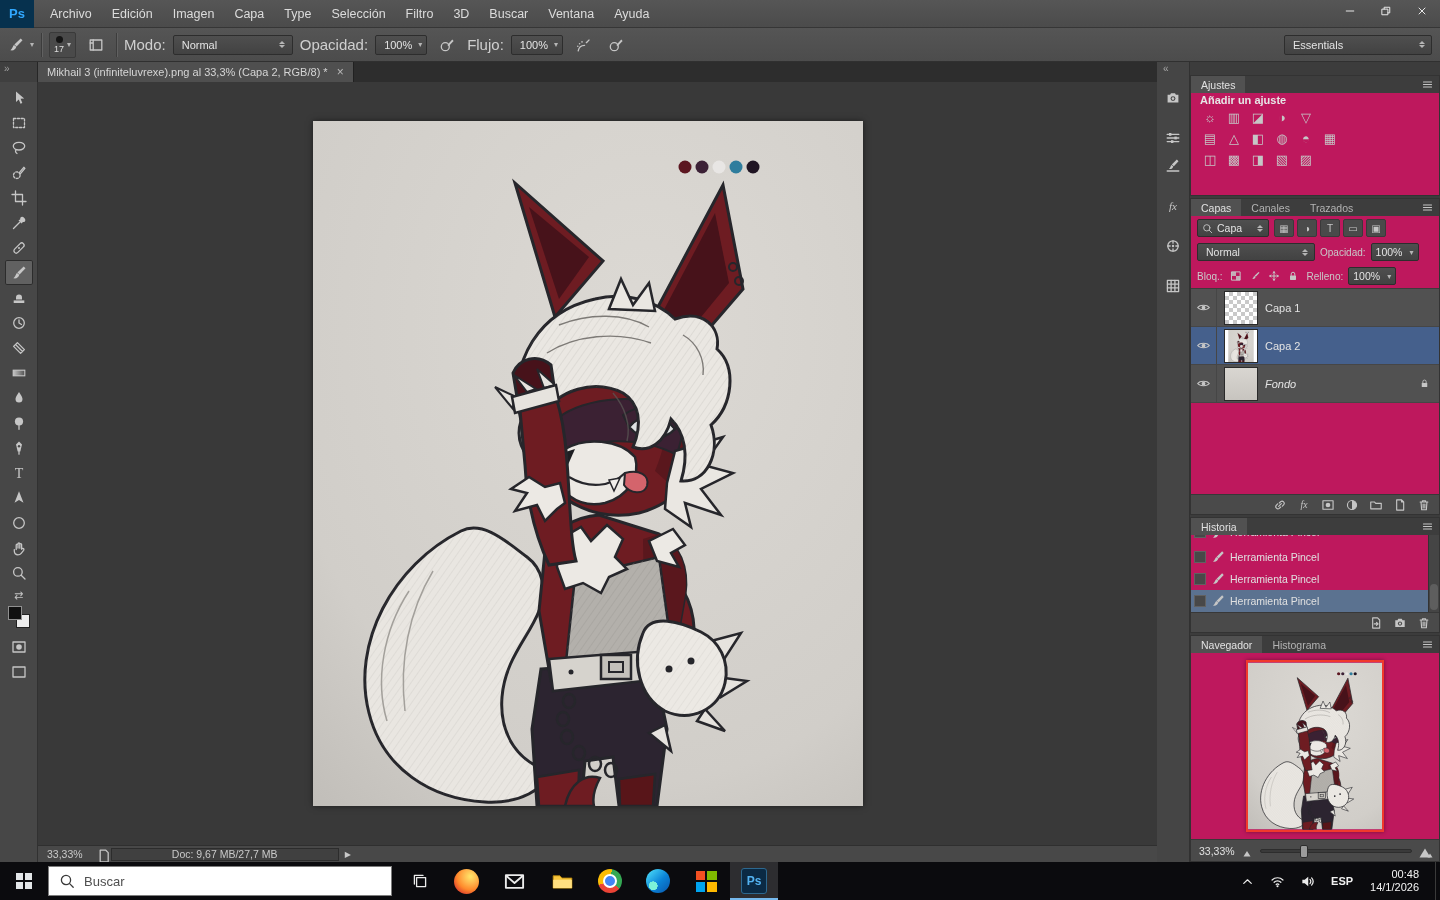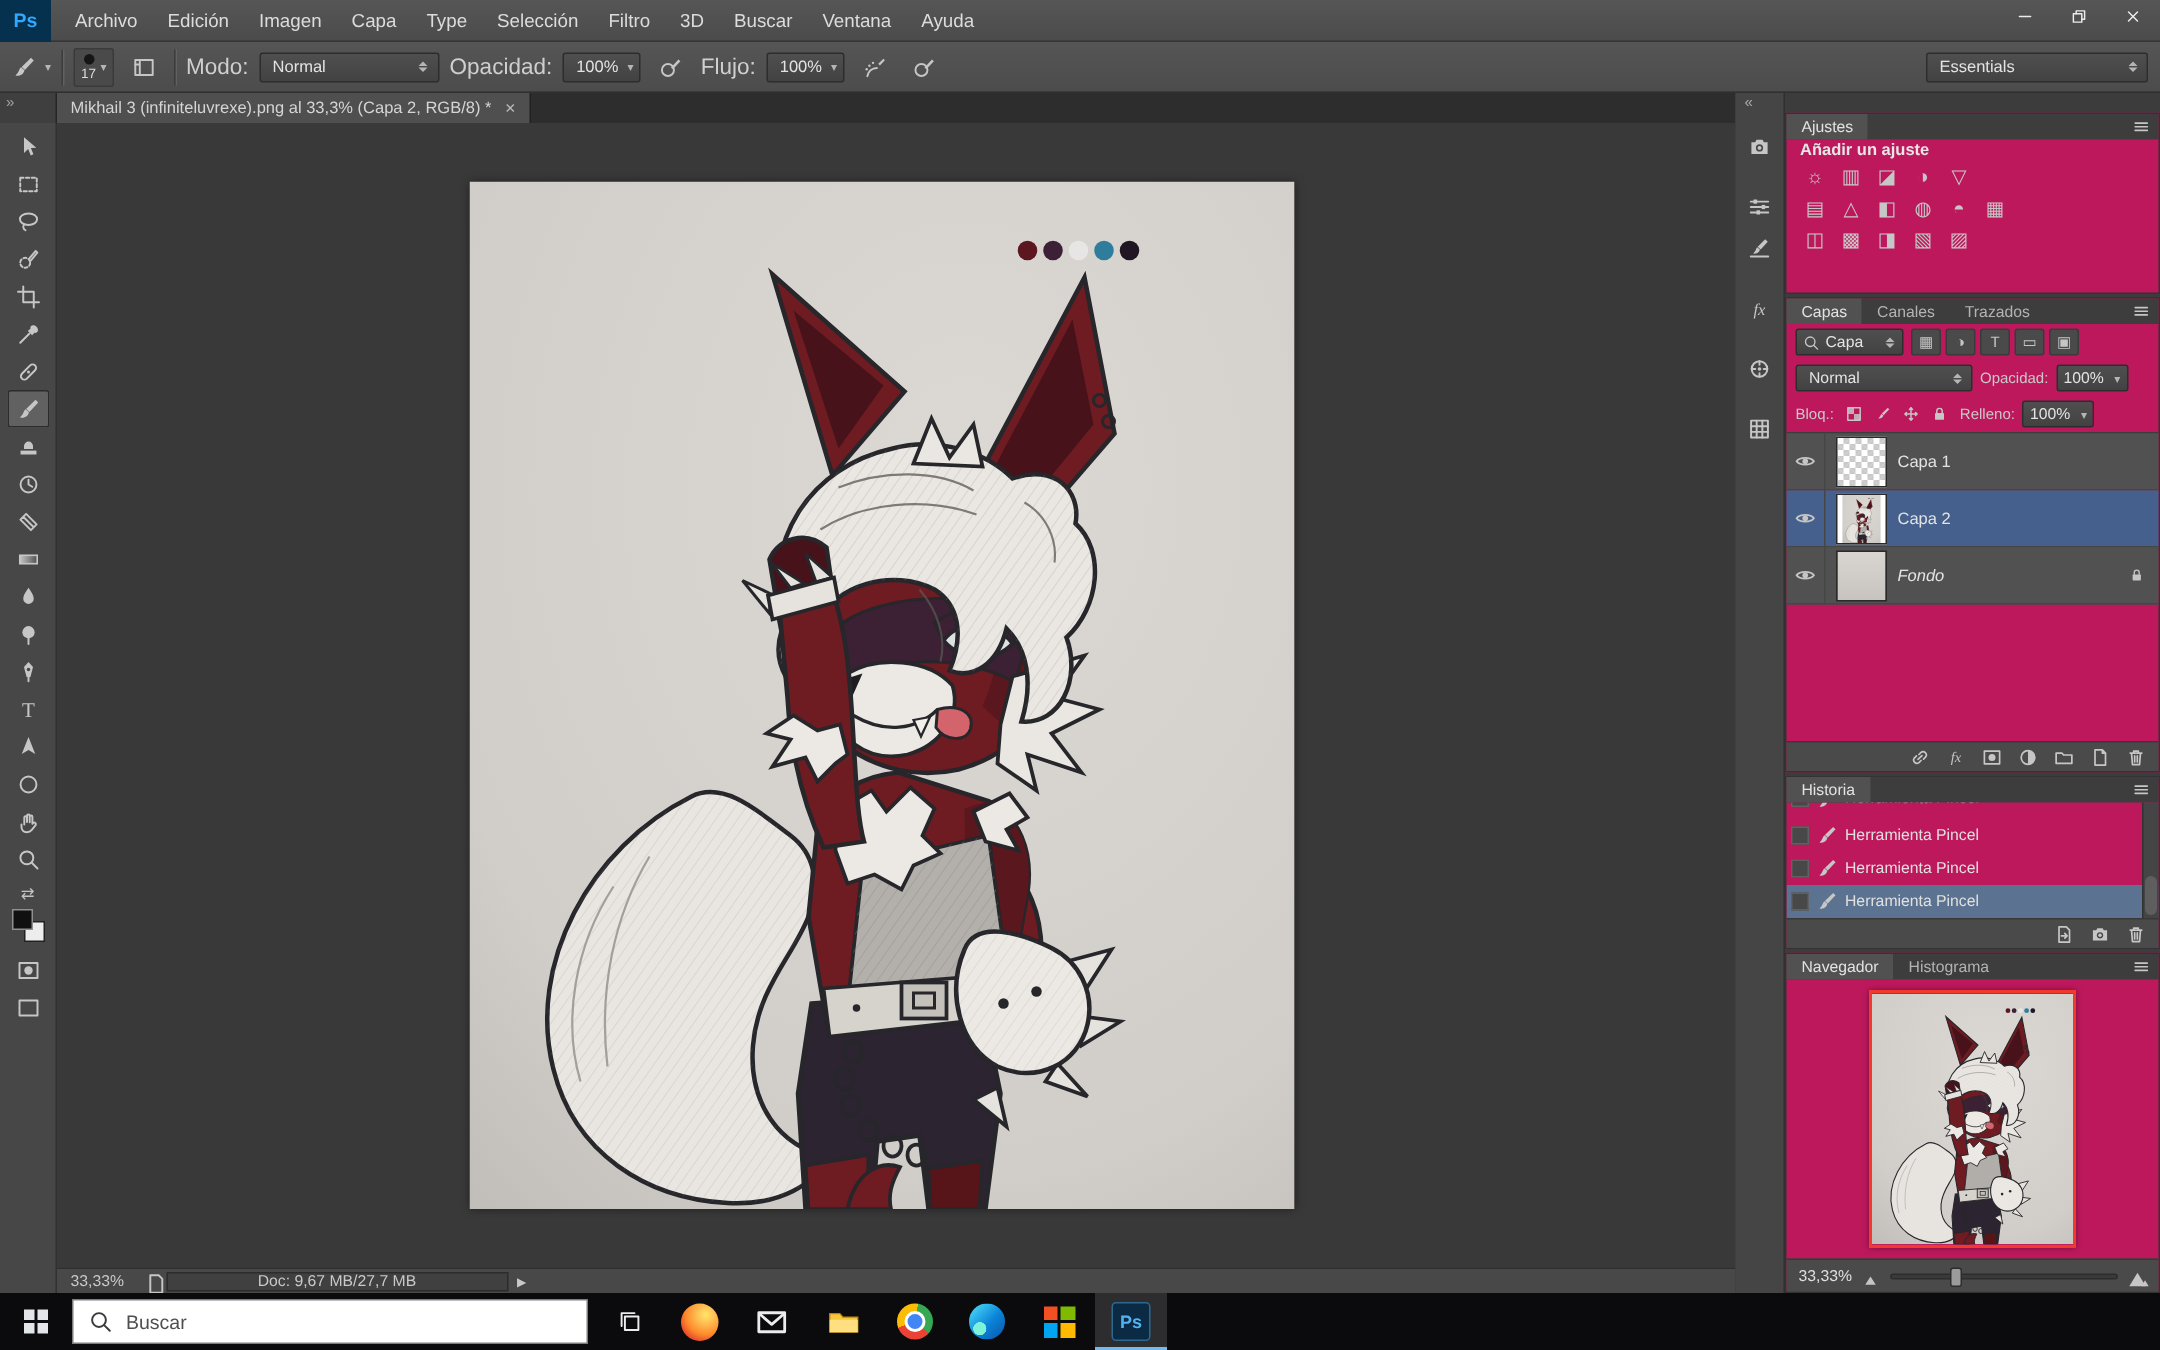--- a/index.html
+++ b/index.html
@@ -965,14 +965,39 @@
             <i></i>
             <i></i>
             <i></i>
             <i></i>
           </span>
         </div>
         <div class="tb-app active">
           <span class="ic-ps">Ps</span>
         </div>
       </div>
+    <div class="tray">
+      <div class="tray-ic" id="tr-chev">
+          <svg class="icon w" viewBox="0 0 16 16">
+            <path class="s" d="M4 10 L8 6.2 L12 10"></path>
+          </svg>
+        </div>
+      <div class="tray-ic" id="tr-net">
+          <svg class="icon w" viewBox="0 0 16 16">
+            <path class="s" d="M2.2 6.4 A8.2 8.2 0 0 1 13.8 6.4 M4.4 8.8 A5 5 0 0 1 11.6 8.8 M6.6 11.2 A1.9 1.9 0 0 1 9.4 11.2"></path>
+            <circle class="f" cx="8" cy="13" r="1.1"></circle>
+          </svg>
+        </div>
+      <div class="tray-ic" id="tr-vol">
+          <svg class="icon w" viewBox="0 0 16 16">
+            <path class="f" d="M2.5 6.2 H5 L8.8 3 V13 L5 9.8 H2.5 Z"></path>
+            <path class="s" d="M10.6 5.8 A3.4 3.4 0 0 1 10.6 10.2 M12.4 4.2 A5.8 5.8 0 0 1 12.4 11.8"></path>
+          </svg>
+        </div>
+      <span class="lang">ESP</span>
+      <div class="clock">
+        <span>00:48</span>
+        <span>14/1/2026</span>
+      </div>
+      <div class="showdesk"></div>
+    </div>
   </div>
 </div>
 
 </body></html>

